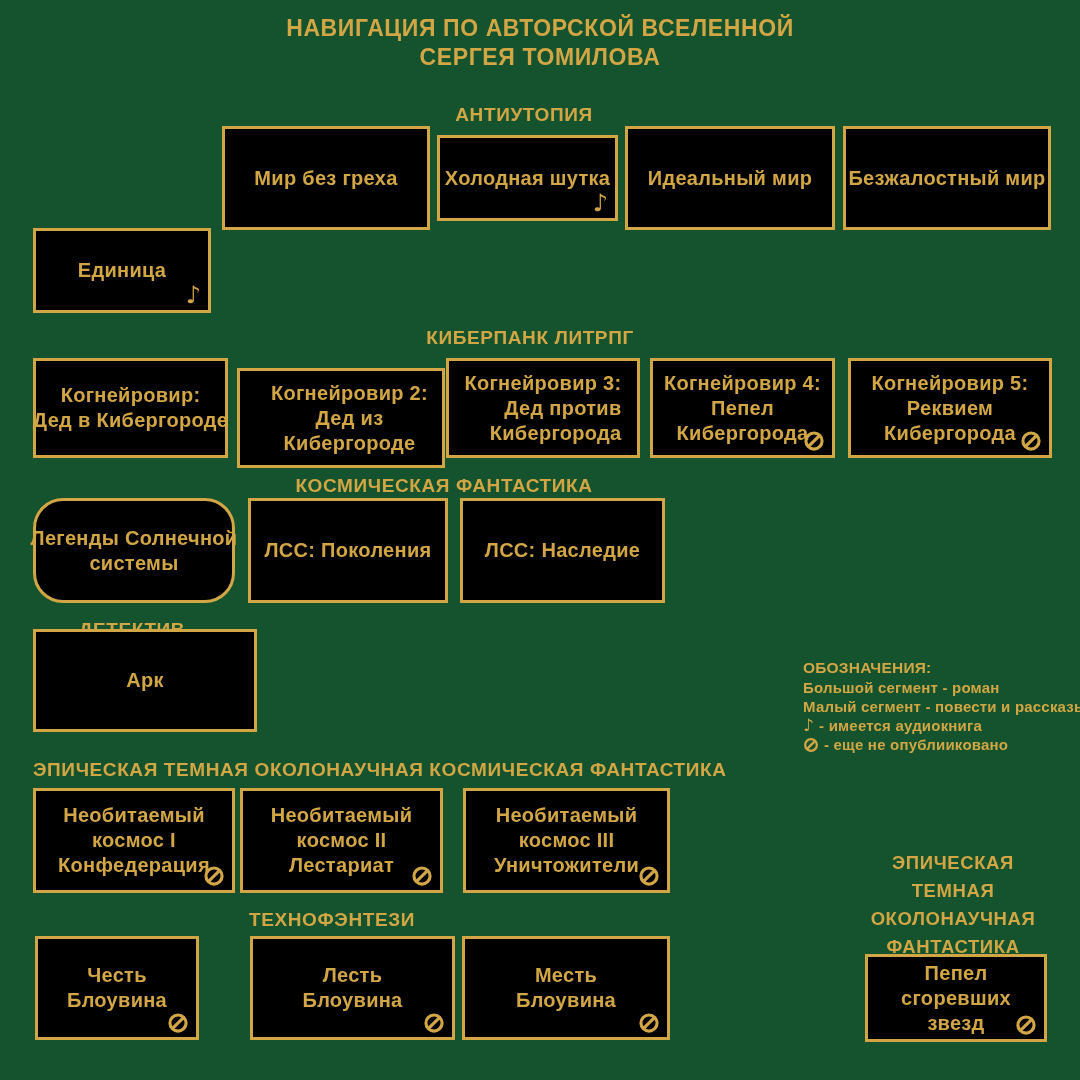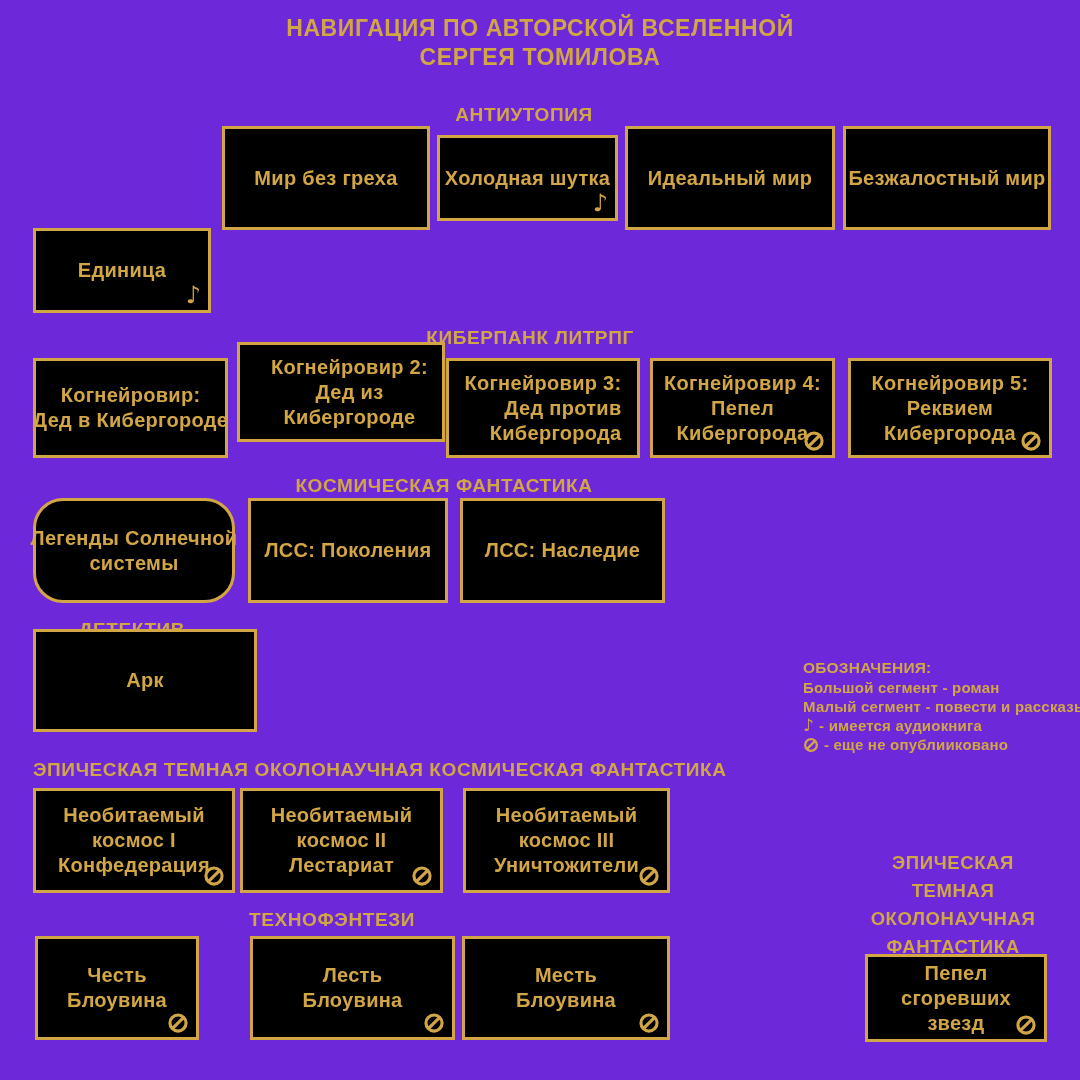--- a/index.html
+++ b/index.html
@@ -1,17 +1,17 @@
 <!DOCTYPE html>
 <html style="--gold: #d2a644;"><head>
 <meta charset="utf-8">
 <style>
   html,body{margin:0;padding:0;background:#000;}
   .canvas{
-    position:relative;width:1080px;height:1080px;background:#6d28d9;overflow:hidden;
+    position:relative;width:1080px;height:1080px;background:#14532d;overflow:hidden;
     font-family:"Liberation Sans",sans-serif;font-weight:bold;color:var(--gold,#d2a644);
   }
   .title{
     position:absolute;left:0;top:14px;width:100%;text-align:center;
     font-size:23px;line-height:29px;letter-spacing:.6px;
   }
   .section-label{position:absolute;font-size:19px;letter-spacing:.6px;white-space:nowrap;line-height:23px;}
   .section-label.centered{transform:translateX(-50%);text-align:center;}
   .section-label.multiline{line-height:28px;font-size:18.5px;}
   .book-box{
@@ -107,21 +107,21 @@
       <div class="book-label">
         <div>Безжалостный мир</div>
       </div>
     </div>
     <div class="book-box" style="left: 33px; top: 358px; width: 195px; height: 100px;">
       <div class="book-label">
         <div>Когнейровир:</div>
         <div>Дед в Кибергороде</div>
       </div>
     </div>
-    <div class="book-box" style="left: 237px; top: 342px; width: 208px; height: 100px; padding-left: 17px;">
+    <div class="book-box" style="left: 237px; top: 368px; width: 208px; height: 100px; padding-left: 17px;">
       <div class="book-label">
         <div>Когнейровир 2:</div>
         <div>Дед из</div>
         <div>Кибергороде</div>
       </div>
     </div>
     <div class="book-box" style="left: 446px; top: 358px; width: 194px; height: 100px; text-align: right;">
       <div class="book-label">
         <div>Когнейровир 3:</div>
         <div>Дед против</div>

